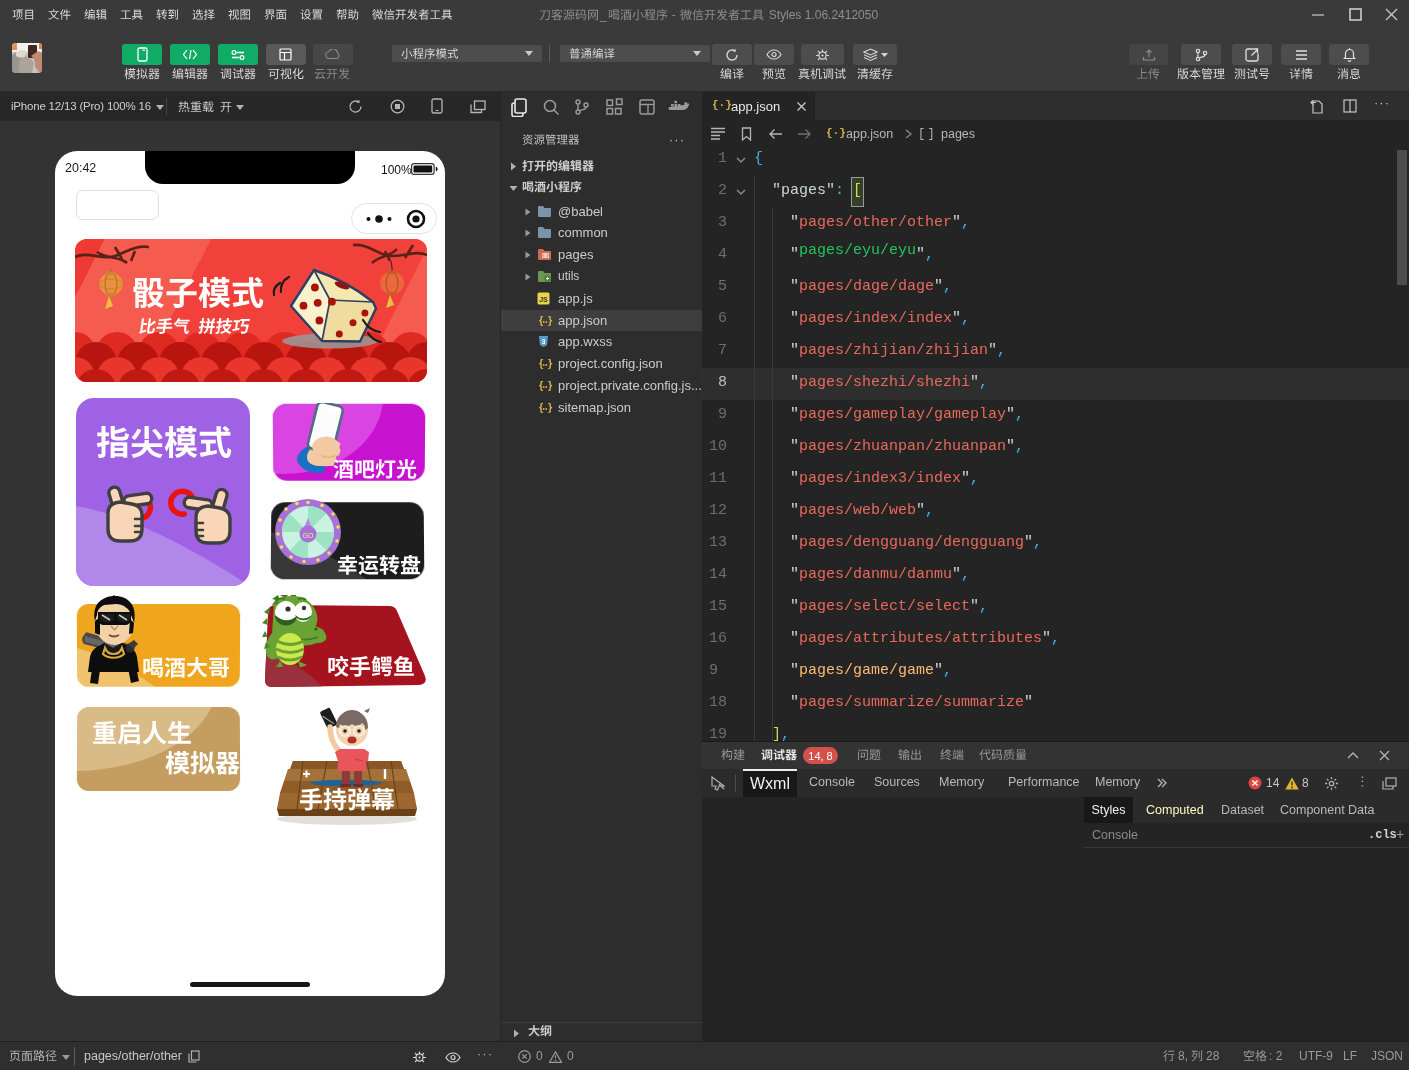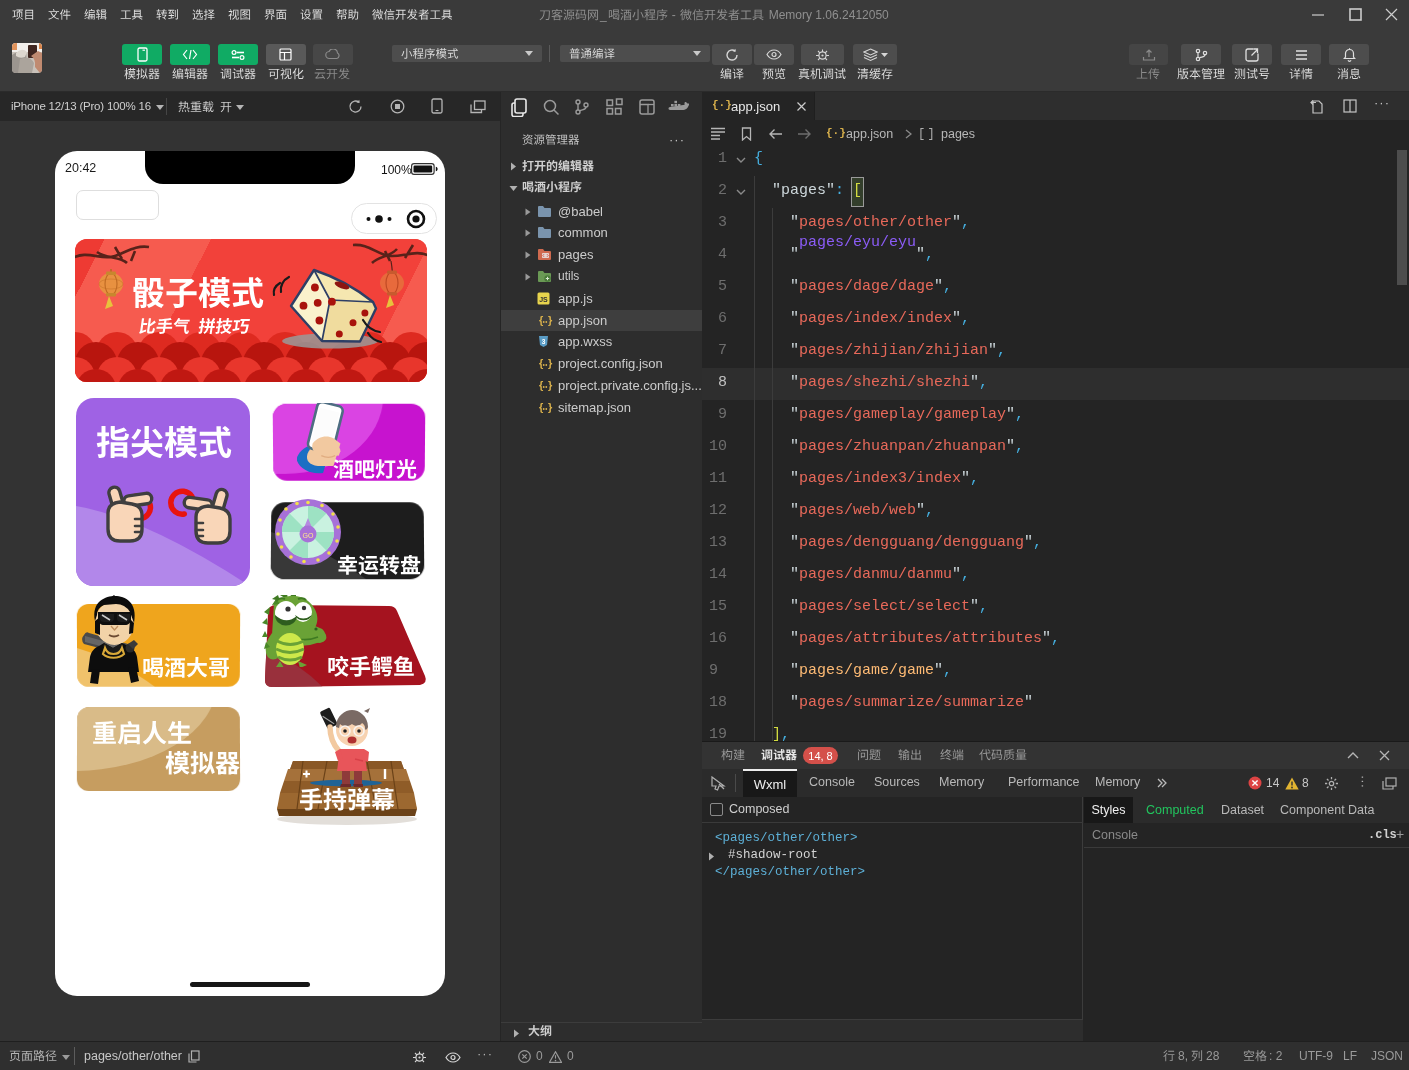--- a/index.html
+++ b/index.html
@@ -100,21 +100,21 @@
 <span style="margin:0 4px">-</span>
       <svg width="84.0" height="12.0" viewBox="0 -850 7000 1000" fill="#8f8f8f">
         <use href="#q20" x="0"></use>
         <use href="#q21" x="1000"></use>
         <use href="#q22" x="2000"></use>
         <use href="#q23" x="3000"></use>
         <use href="#q24" x="4000"></use>
         <use href="#q6" x="5000"></use>
         <use href="#q7" x="6000"></use>
       </svg>
-      <span style="margin-left:5px">Memory 1.06.2412050</span>
+      <span style="margin-left:5px">Styles 1.06.2412050</span>
     </div>
 <svg class="ab" width="12" height="12" style="left:1312px;top:9px" viewBox="0 0 12 12">
       <path d="M0 6h12" stroke="#cccccc" stroke-width="1.2"></path>
     </svg>
 <svg class="ab" width="13" height="13" style="left:1349px;top:8px" viewBox="0 0 13 13">
       <rect x="1" y="1" width="11" height="11" fill="none" stroke="#cccccc" stroke-width="1.6"></rect>
     </svg>
 <svg class="ab" width="13" height="13" style="left:1385px;top:8px" viewBox="0 0 13 13">
       <path d="M1 1L12 12M12 1L1 12" stroke="#cccccc" stroke-width="1.2"></path>
     </svg>
@@ -1006,21 +1006,21 @@
         <div class="ab" style="left:52px;top:2px;color:#45aede;white-space:pre">{</div>
         <div class="ab" style="left:70px;top:34px;color:#ccd6da;white-space:pre">"pages"</div>
         <div class="ab" style="left:133px;top:34px;color:#45aede;white-space:pre">:</div>
         <div class="ab" style="left:149px;top:29px;width:13px;height:30px;background:rgba(90,130,60,0.28);border:1px solid #9a9a9a"></div>
         <div class="ab" style="left:151px;top:34px;color:#d3dc40;white-space:pre">[</div>
         <div class="ab" style="left:88px;top:66px;color:#ccd6da;white-space:pre">"</div>
         <div class="ab" style="left:97px;top:66px;color:#e8695a;white-space:pre">pages/other/other</div>
         <div class="ab" style="left:250px;top:66px;color:#ccd6da;white-space:pre">"</div>
         <div class="ab" style="left:259px;top:66px;color:#45aede;white-space:pre">,</div>
         <div class="ab" style="left:88px;top:98px;color:#ccd6da;white-space:pre">"</div>
-        <div class="ab" style="left:97px;top:86px;color:#8b5cf6;white-space:pre">pages/eyu/eyu</div>
+        <div class="ab" style="left:97px;top:94px;color:#22c55e;white-space:pre">pages/eyu/eyu</div>
         <div class="ab" style="left:214px;top:98px;color:#ccd6da;white-space:pre">"</div>
         <div class="ab" style="left:223px;top:98px;color:#45aede;white-space:pre">,</div>
         <div class="ab" style="left:88px;top:130px;color:#ccd6da;white-space:pre">"</div>
         <div class="ab" style="left:97px;top:130px;color:#e8695a;white-space:pre">pages/dage/dage</div>
         <div class="ab" style="left:232px;top:130px;color:#ccd6da;white-space:pre">"</div>
         <div class="ab" style="left:241px;top:130px;color:#45aede;white-space:pre">,</div>
         <div class="ab" style="left:88px;top:162px;color:#ccd6da;white-space:pre">"</div>
         <div class="ab" style="left:97px;top:162px;color:#e8695a;white-space:pre">pages/index/index</div>
         <div class="ab" style="left:250px;top:162px;color:#ccd6da;white-space:pre">"</div>
         <div class="ab" style="left:259px;top:162px;color:#45aede;white-space:pre">,</div>
@@ -1123,21 +1123,21 @@
       </svg>
 <svg class="ab" width="11" height="11" style="left:677px;top:8px" viewBox="0 0 11 11">
         <path d="M1 1l9 9m0-9l-9 9" stroke="#b5b5b5" stroke-width="1.3"></path>
       </svg>
 <div class="ab" style="left:0;top:27px;width:707px;height:28px;background:#2b2b2b"></div>
 <svg class="ab" width="15" height="15" style="left:9px;top:34px" viewBox="0 0 15 15">
         <path d="M1 1v9h4l-1 3 2.5 1 1.5-4h5z" fill="none" stroke="#b0b0b0" stroke-width="1.2"></path>
         <path d="M8 8l5 5" stroke="#b0b0b0" stroke-width="1.2"></path>
       </svg>
 <div class="ab" style="left:33px;top:32px;width:1px;height:18px;background:#4a4a4a"></div>
-<div class="ab" style="left:41px;top:27px;width:54px;height:28px;background:#181818;border-top:2px solid #ededed;color:#f0f0f0;font-size:13px;display:flex;align-items:center;justify-content:center">Wxml</div>
+<div class="ab" style="left:41px;top:27px;width:54px;height:28px;background:#181818;border-top:2px solid #ededed;color:#f0f0f0;font-size:16px;display:flex;align-items:center;justify-content:center">Wxml</div>
 <div class="ab" style="left:107px;top:33px;font-size:12.5px;color:#b9b9b9">Console</div>
 <div class="ab" style="left:172px;top:33px;font-size:12.5px;color:#b9b9b9">Sources</div>
 <div class="ab" style="left:237px;top:33px;font-size:12.5px;color:#b9b9b9">Memory</div>
 <div class="ab" style="left:306px;top:33px;font-size:12.5px;color:#b9b9b9">Performance</div>
 <div class="ab" style="left:393px;top:33px;font-size:12.5px;color:#b9b9b9">Memory</div>
 <svg class="ab" width="10" height="10" style="left:455px;top:36px" viewBox="0 0 10 10">
         <path d="M1 1l4 4-4 4M5 1l4 4-4 4" fill="none" stroke="#b9b9b9" stroke-width="1.3"></path>
       </svg>
 <svg class="ab" width="14" height="14" style="left:546px;top:34px" viewBox="0 0 14 14">
         <circle cx="7" cy="7" r="6.5" fill="#d44"></circle>
@@ -1154,36 +1154,24 @@
         <circle cx="7.5" cy="7.5" r="2.2" fill="none" stroke="#b0b0b0" stroke-width="1.3"></circle>
         <path d="M7.5 1v2.2M7.5 11.8V14M1 7.5h2.2M11.8 7.5H14M2.9 2.9l1.6 1.6M10.5 10.5l1.6 1.6M2.9 12.1l1.6-1.6M10.5 4.5l1.6-1.6" stroke="#b0b0b0" stroke-width="1.3"></path>
       </svg>
 <div class="ab" style="left:655px;top:32px;color:#b0b0b0;font-size:13px">
         <div style="transform:rotate(90deg)">···</div>
       </div>
 <svg class="ab" width="15" height="13" style="left:680px;top:35px" viewBox="0 0 15 13">
         <rect x="4" y="1" width="10" height="8" fill="none" stroke="#b0b0b0" stroke-width="1.2"></rect>
         <path d="M1 4v8h10V9" fill="none" stroke="#b0b0b0" stroke-width="1.2"></path>
       </svg>
-<div class="ab" style="left:0;top:55px;width:381px;height:246px;background:#242424;border-right:1px solid #3c3c3c">
-<div class="ab" style="left:0;top:0;width:381px;height:26px;border-bottom:1px solid #3a3a3a"></div>
-<rect><div class="ab" style="left:8px;top:6px;width:13px;height:13px;border:1.4px solid #8a8a8a;border-radius:2px"></div>
-<div class="ab" style="left:27px;top:5px;font-size:12.5px;color:#cfcfcf">Composed</div>
-<div class="ab" style="left:13px;top:34px;font-family:'Liberation Mono';font-size:12.5px;color:#5db0d7">&lt;pages/other/other&gt;</div>
-<svg class="ab" width="7" height="9" style="left:6px;top:55px" viewBox="0 0 7 9">
-            <path d="M1 0.5l5 4-5 4z" fill="#b0b0b0"></path>
-          </svg>
-<div class="ab" style="left:26px;top:51px;font-family:'Liberation Mono';font-size:12.5px;color:#d4d4d4">#shadow-root</div>
-<div class="ab" style="left:13px;top:68px;font-family:'Liberation Mono';font-size:12.5px;color:#5db0d7">&lt;/pages/other/other&gt;</div>
-<div class="ab" style="left:0;top:222px;width:381px;height:24px;background:#2d2d2d;border-top:1px solid #3c3c3c"></div>
-</rect></div>
 <div class="ab" style="left:382px;top:55px;width:325px;height:246px;background:#242424">
 <div class="ab" style="left:0;top:0;width:325px;height:26px;background:#2b2b2b"></div>
 <div class="ab" style="left:0;top:0;width:49px;height:26px;background:#181818;color:#f0f0f0;font-size:12.5px;display:flex;align-items:center;justify-content:center">Styles</div>
-<div class="ab" style="left:62px;top:6px;font-size:12.5px;color:#22c55e">Computed</div>
+<div class="ab" style="left:62px;top:6px;font-size:12.5px;color:#fef9c3">Computed</div>
 <div class="ab" style="left:137px;top:6px;font-size:12.5px;color:#b9b9b9">Dataset</div>
 <div class="ab" style="left:196px;top:6px;font-size:12.5px;color:#b9b9b9">Component Data</div>
 <div class="ab" style="left:0;top:26px;width:325px;height:25px;border-bottom:1px solid #3a3a3a"></div>
 <div class="ab" style="left:8px;top:31px;font-size:12.5px;color:#8a8a8a">Console</div>
 <div class="ab" style="left:284px;top:31px;font-size:12px;color:#d0d0d0;font-family:'Liberation Mono';font-weight:bold">.cls</div>
 <div class="ab" style="left:312px;top:29px;font-size:14px;color:#9a9a9a">+</div>
 </div>
 </div>
 <div class="ab" style="left:0;top:1041px;width:1409px;height:29px;background:#2f2f2f;border-top:1px solid #1f1f1f">
 <div class="ab" style="left:9px;top:8px">

